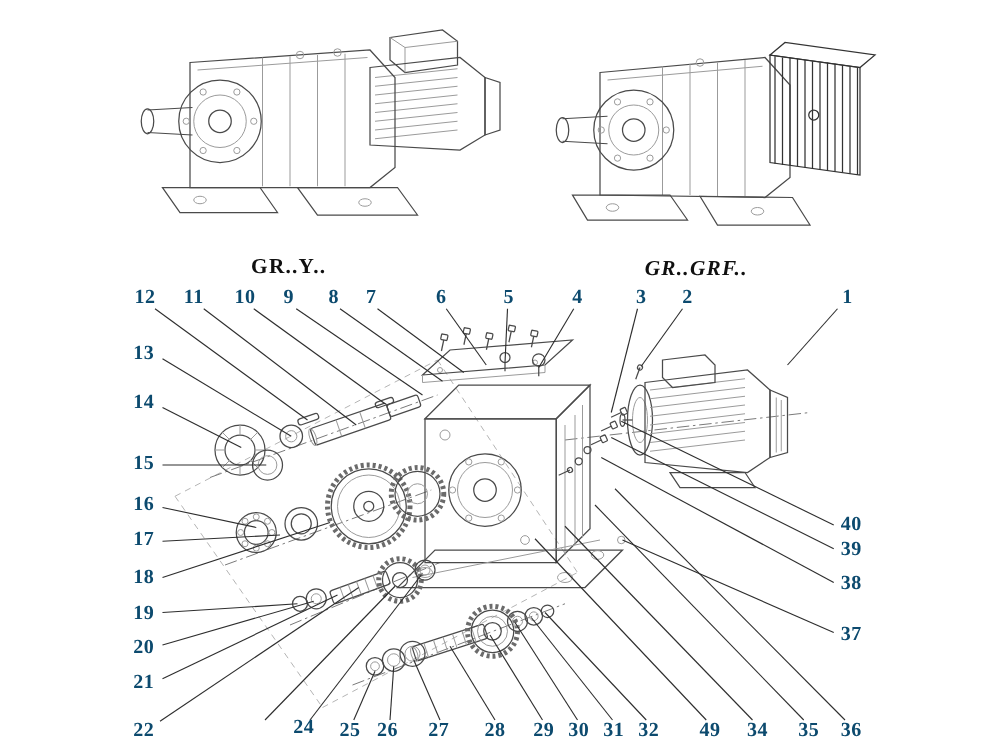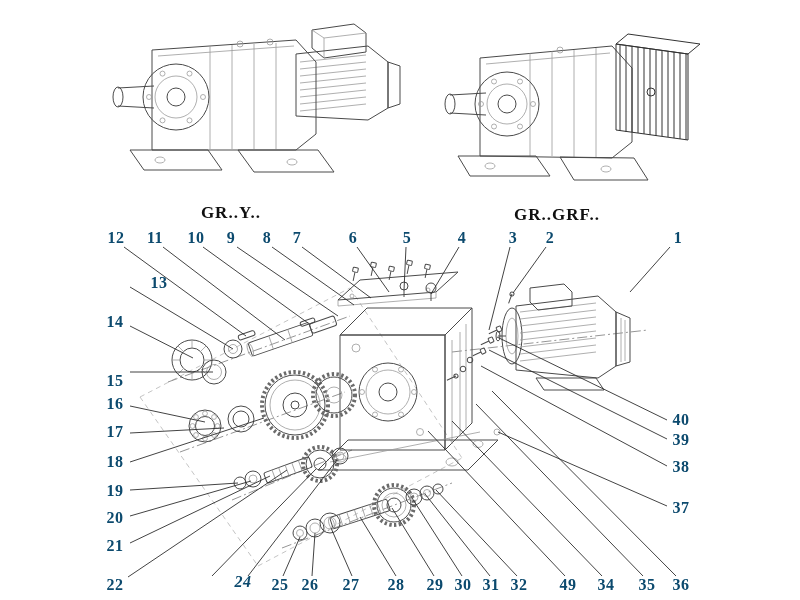--- a/index.html
+++ b/index.html
@@ -309,47 +309,47 @@
         <line x1="643" y1="576" x2="476" y2="404"></line>
         <line x1="676" y1="576" x2="492" y2="391"></line>
         <line x1="667" y1="506" x2="498" y2="432"></line>
         <line x1="667" y1="466" x2="481" y2="366"></line>
         <line x1="667" y1="439" x2="489" y2="350"></line>
         <line x1="667" y1="420" x2="497" y2="337"></line>
       </g>
   </svg>
 
   <div class="variant-label" style="left:231px; top:213px;">GR..Y..</div>
-  <div class="variant-label" style="left:557px; top:215px;">GR..GRF..</div>
+  <div class="variant-label" style="left:557px; top:215px;font-style:italic;">GR..GRF..</div>
 
   <div style="position:absolute; inset:0;">
       <div class="callout" style="left: 678px; top: 238px;">1</div>
       <div class="callout" style="left: 550px; top: 238px;">2</div>
       <div class="callout" style="left: 513px; top: 238px;">3</div>
       <div class="callout" style="left: 462px; top: 238px;">4</div>
       <div class="callout" style="left: 407px; top: 238px;">5</div>
       <div class="callout" style="left: 353px; top: 238px;">6</div>
       <div class="callout" style="left: 297px; top: 238px;">7</div>
       <div class="callout" style="left: 267px; top: 238px;">8</div>
       <div class="callout" style="left: 231px; top: 238px;">9</div>
       <div class="callout" style="left: 196px; top: 238px;">10</div>
       <div class="callout" style="left: 155px; top: 238px;">11</div>
       <div class="callout" style="left: 116px; top: 238px;">12</div>
-      <div class="callout" style="left: 115px; top: 283px; margin-left: 44px;">13</div>
+      <div class="callout" style="left: 115px; top: 283px;">13</div>
       <div class="callout" style="left: 115px; top: 322px;">14</div>
-      <div class="callout" style="left: 115px; top: 381px; text-align: center;">15</div>
+      <div class="callout" style="left: 115px; top: 371px; text-align: center;">15</div>
       <div class="callout" style="left: 115px; top: 404px;">16</div>
       <div class="callout" style="left: 115px; top: 432px;">17</div>
       <div class="callout" style="left: 115px; top: 462px;">18</div>
       <div class="callout" style="left: 115px; top: 491px;">19</div>
       <div class="callout" style="left: 115px; top: 518px;">20</div>
       <div class="callout" style="left: 115px; top: 546px;">21</div>
       <div class="callout" style="left: 115px; top: 585px;">22</div>
       <div class="callout" style="left: 207px; top: 585px; margin-top: 36px;">23</div>
-      <div class="callout" style="left: 243px; top: 582px; font-style: italic;">24</div>
+      <div class="callout" style="left: 243px; top: 582px;">24</div>
       <div class="callout" style="left: 280px; top: 585px;">25</div>
       <div class="callout" style="left: 310px; top: 585px;">26</div>
       <div class="callout" style="left: 351px; top: 585px;">27</div>
       <div class="callout" style="left: 396px; top: 585px;">28</div>
       <div class="callout" style="left: 435px; top: 585px;">29</div>
       <div class="callout" style="left: 463px; top: 585px;">30</div>
       <div class="callout" style="left: 491px; top: 585px;">31</div>
       <div class="callout" style="left: 519px; top: 585px;">32</div>
       <div class="callout" style="left: 568px; top: 585px;">49</div>
       <div class="callout" style="left: 606px; top: 585px;">34</div>

